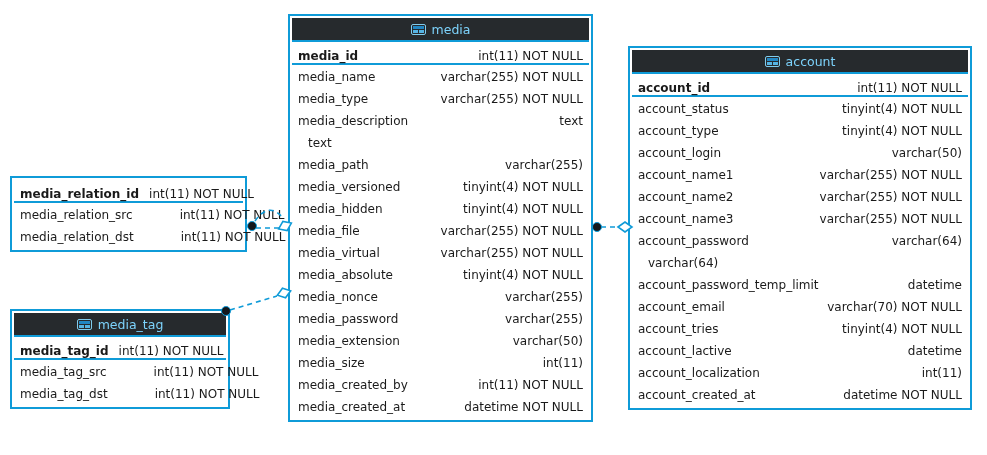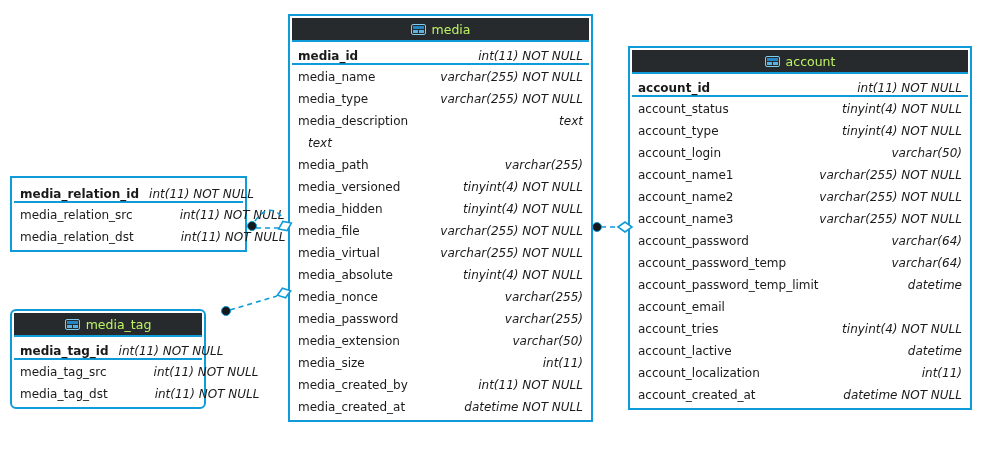--- a/index.html
+++ b/index.html
@@ -14,21 +14,21 @@
   .db-table {
     position:absolute;
     background:#ffffff;
     border:2px solid #0f9bd8;
     padding:2px;
     font-size:12px;
     color:#1a1a1a;
   }
   .tbl-header {
     background:#262a2d;
-    color:#bef264;
+    color:#7dd3fc;
     height:24px;
     display:flex;
     align-items:center;
     justify-content:center;
     gap:6px;
     font-size:12.5px;
     border-bottom:2px solid #0f9bd8;
   }
   .tbl-icon { display:inline-block; line-height:0; }
   .pk-row {
@@ -42,25 +42,25 @@
   .pk-row .c-name { font-weight:bold; }
   .col-row {
     display:flex;
     justify-content:space-between;
     align-items:center;
     height:22px;
     padding:0 6px;
     gap:37px;
   }
   .c-name { white-space:nowrap; }
-  .c-type { white-space:nowrap; text-align:right; padding-left:10px;font-style:italic; }
+  .c-type { white-space:nowrap; text-align:right; padding-left:10px; }
   .cols { padding-top:1px; }
   
   #tbl-media_relation { left:10px;  top:176px; width:237px; }
-  #tbl-media_tag      { left:10px;  top:309px; width:196px;border-radius:6px; }
+  #tbl-media_tag      { left:10px;  top:309px; width:220px; }
   #tbl-media          { left:288px; top:14px;  width:305px; }
   #tbl-account        { left:628px; top:46px;  width:344px; }
   #connector-layer {
     position:absolute; left:0; top:0;
     width:987px; height:455px;
     pointer-events:none;
   }
   .rel-line { fill:none; stroke:#0f9bd8; stroke-width:1.6; stroke-dasharray:5 4; }
   .rel-dot { fill:#14181c; stroke:#0f9bd8; stroke-width:1; }
   .rel-diamond { fill:#ffffff; stroke:#0f9bd8; stroke-width:1.6; }
@@ -237,29 +237,29 @@
         </div>
         <div class="col-row">
           <span class="c-name">account_name3</span>
           <span class="c-type">varchar(255) NOT NULL</span>
         </div>
         <div class="col-row">
           <span class="c-name">account_password</span>
           <span class="c-type">varchar(64)</span>
         </div>
         <div class="col-row">
-          <span class="c-name">account_password_temp</span>
           <span class="c-type">varchar(64)</span>
         </div>
         <div class="col-row">
           <span class="c-name">account_password_temp_limit</span>
           <span class="c-type">datetime</span>
         </div>
         <div class="col-row">
           <span class="c-name">account_email</span>
+          <span class="c-type">varchar(70) NOT NULL</span>
         </div>
         <div class="col-row">
           <span class="c-name">account_tries</span>
           <span class="c-type">tinyint(4) NOT NULL</span>
         </div>
         <div class="col-row">
           <span class="c-name">account_lactive</span>
           <span class="c-type">datetime</span>
         </div>
         <div class="col-row">

